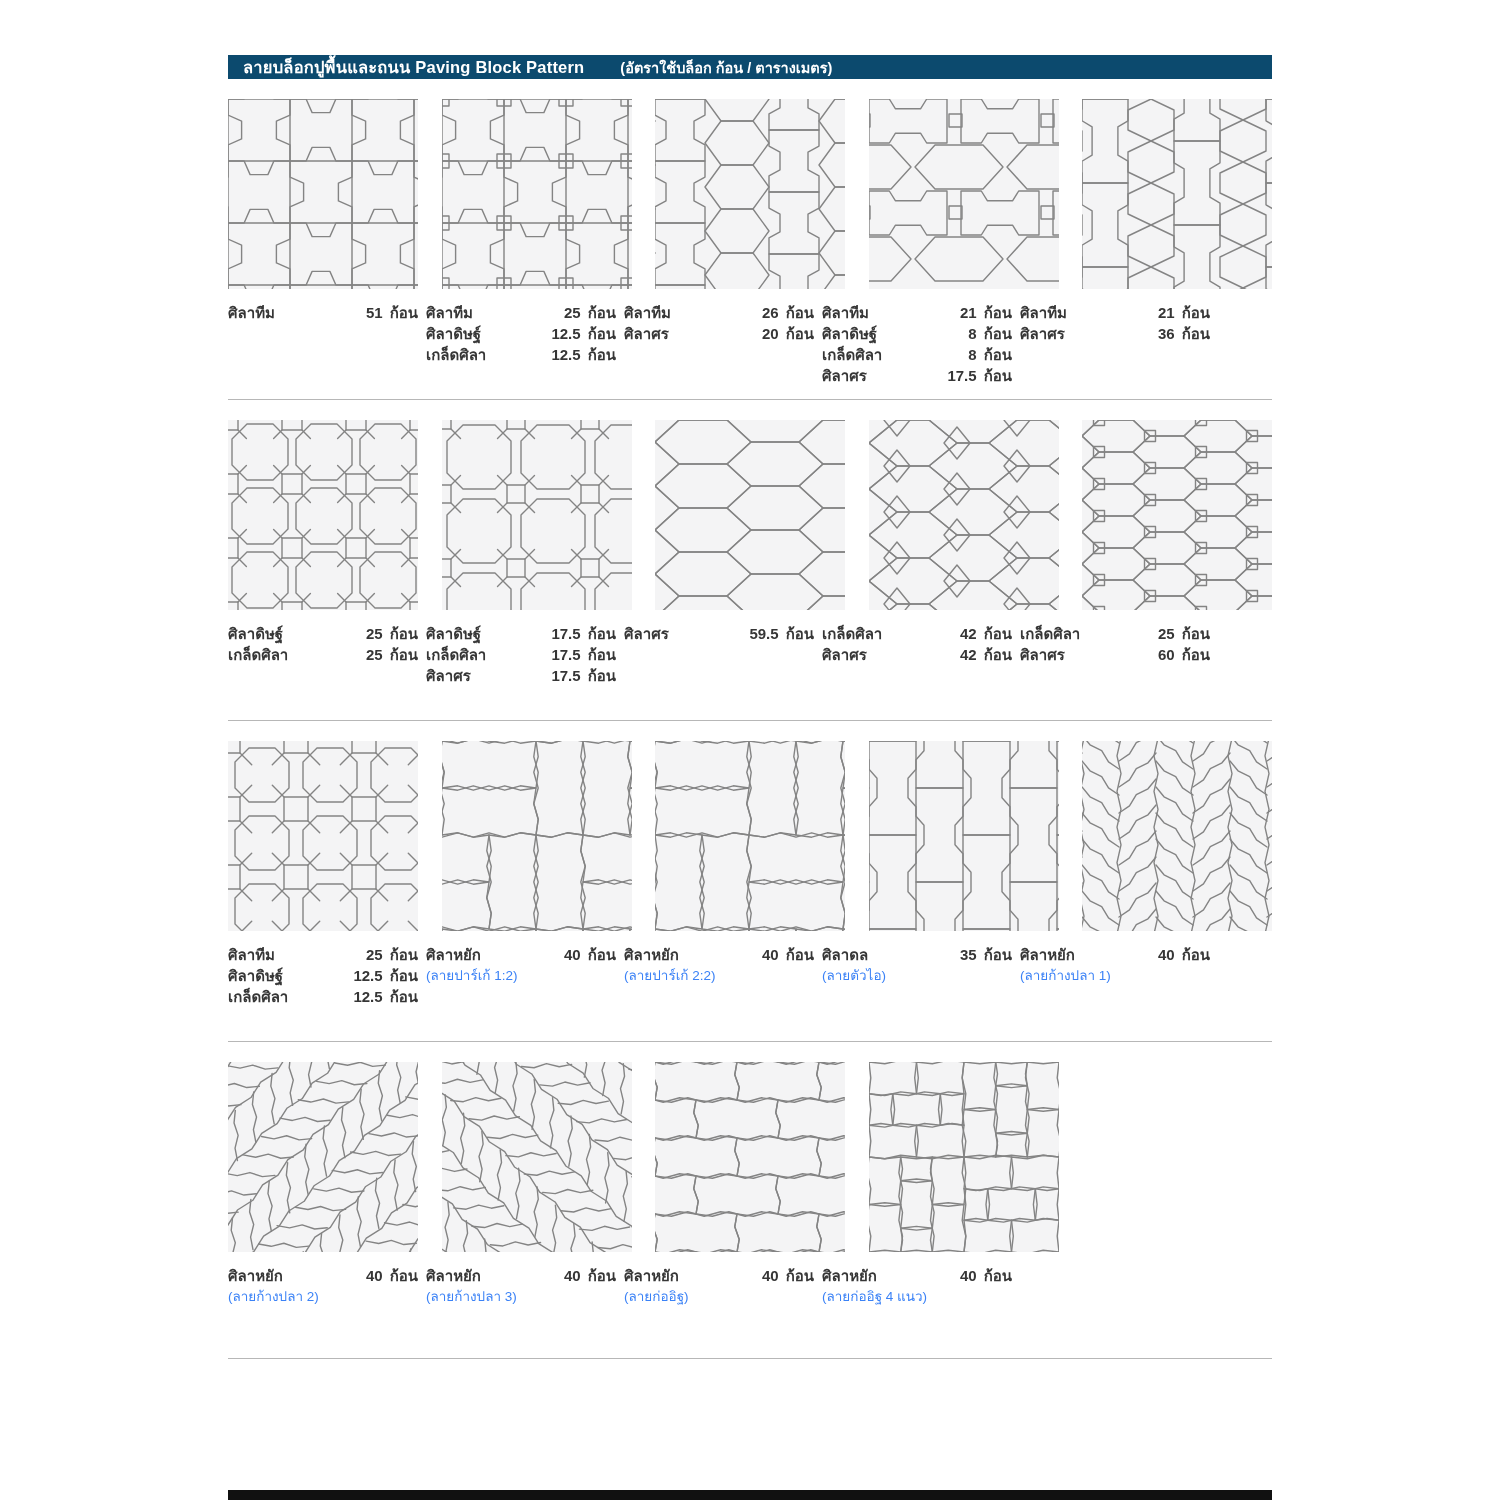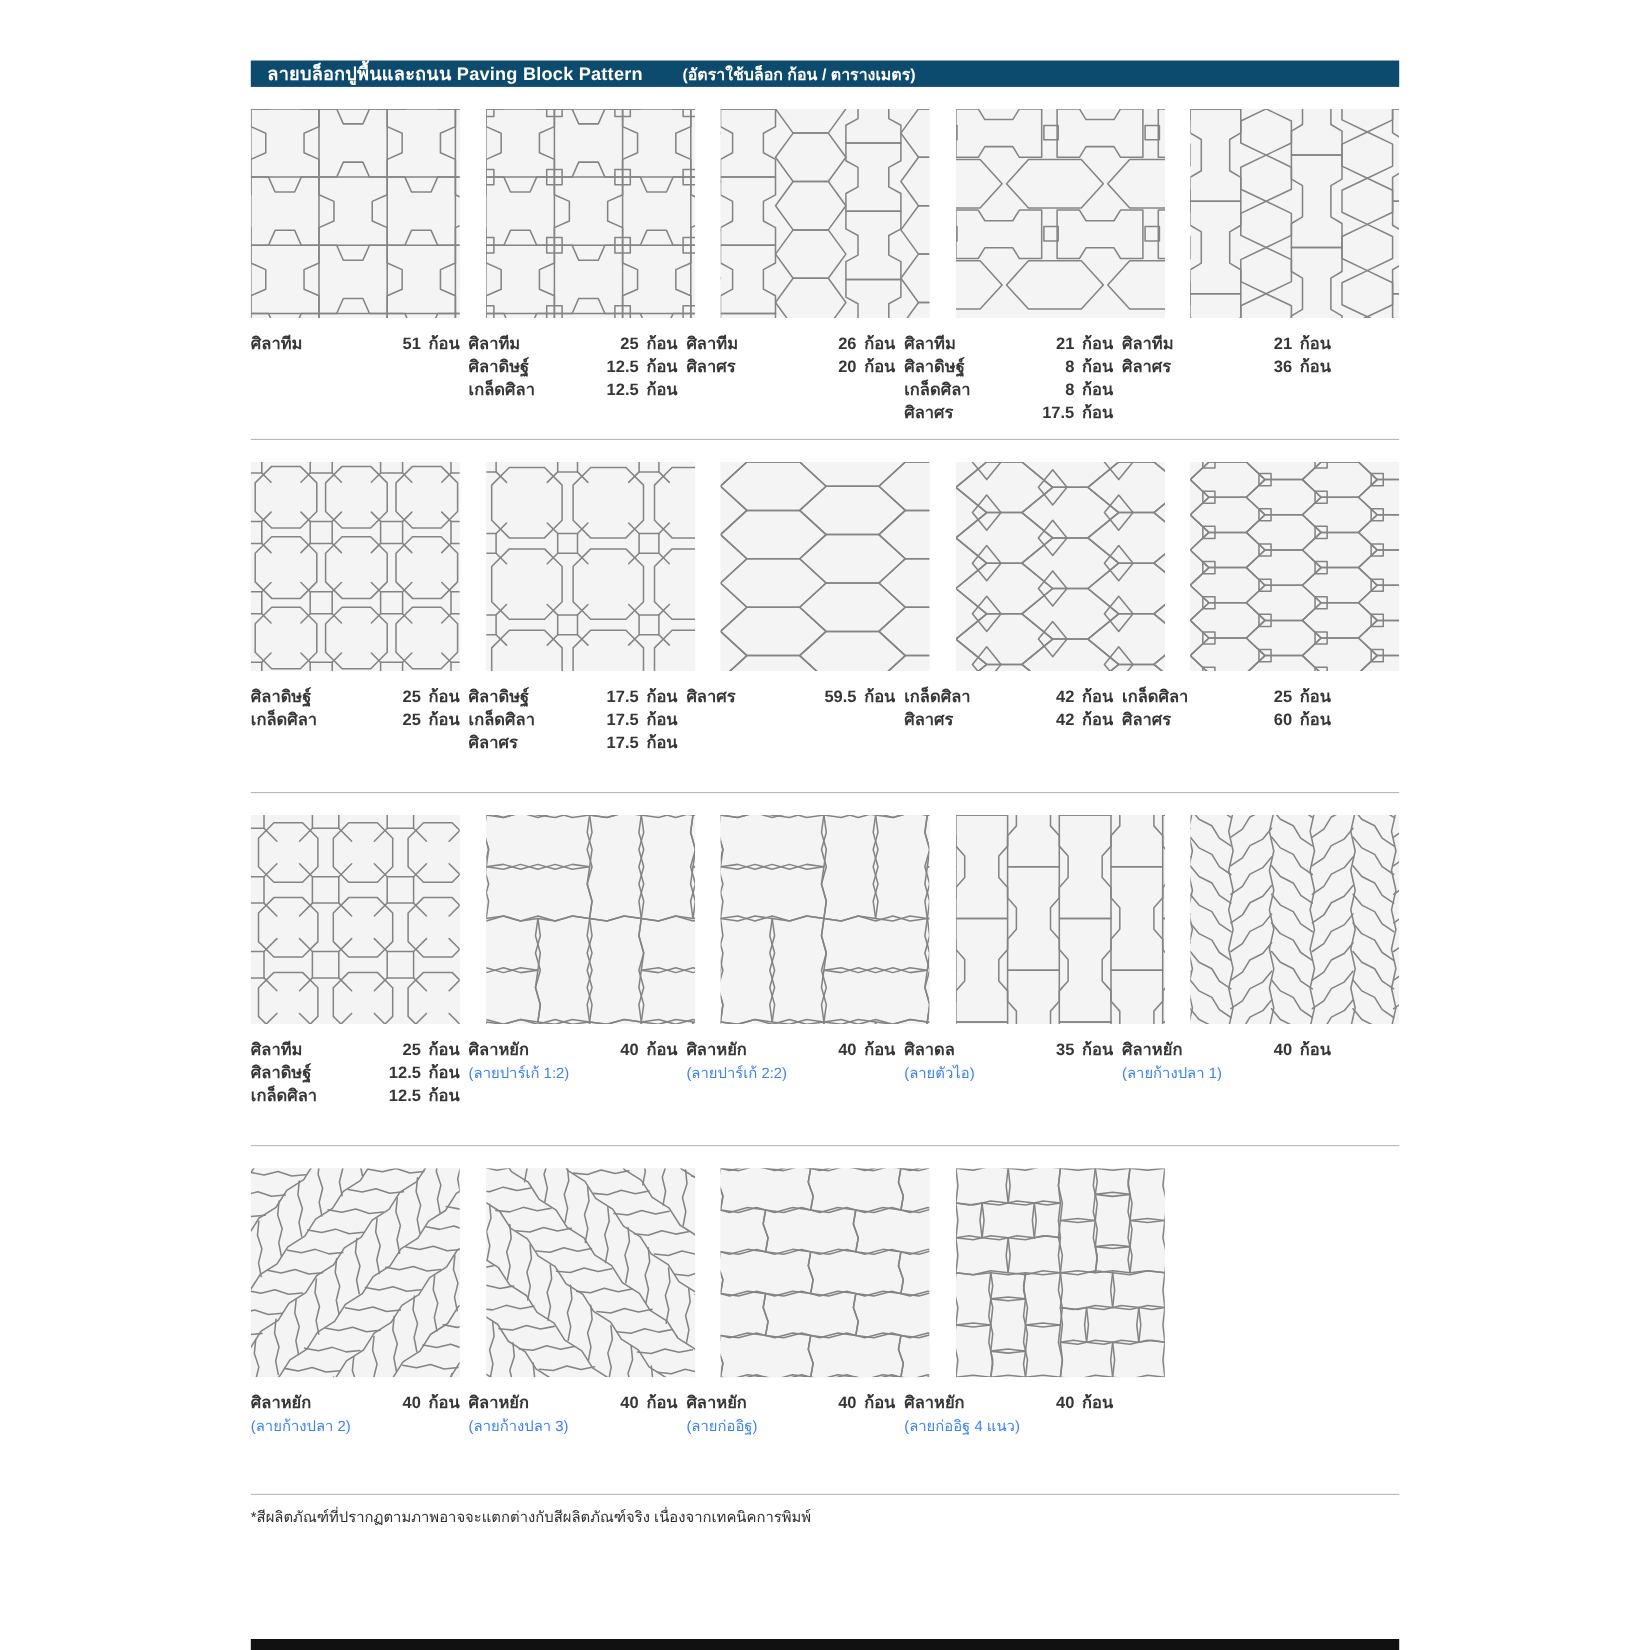--- a/index.html
+++ b/index.html
@@ -2250,15 +2250,14 @@
                 <span class="num">40</span>
                 <span class="unit">ก้อน</span>
               </span>
             </div>
             <div class="subtitle">(ลายก่ออิฐ 4 แนว)</div>
           </div>
         </div>
       </div>
     </div>
   <hr class="footer-rule">
-  <div class="footer-note">*สีผลิตภัณฑ์ที่ปรากฏตามภาพอาจจะแตกต่างกับสีผลิตภัณฑ์จริง เนื่องจากเทคนิคการพิมพ์</div>
 </div>
 <div class="bottom-bar"></div>
 
 </body></html>

